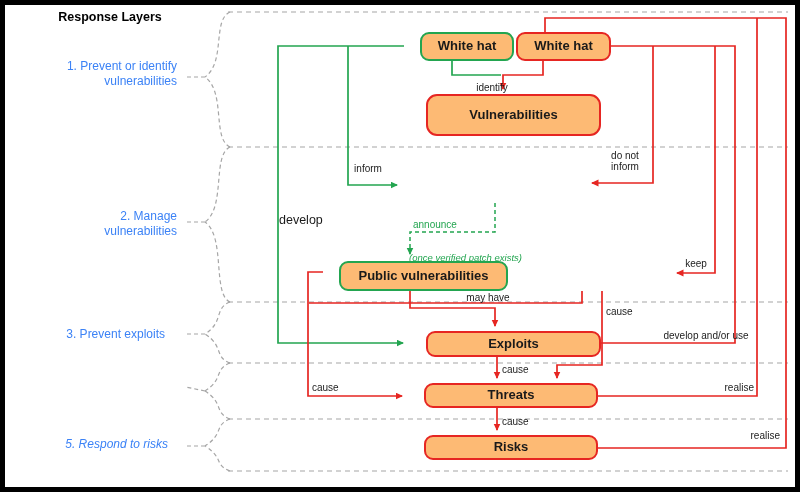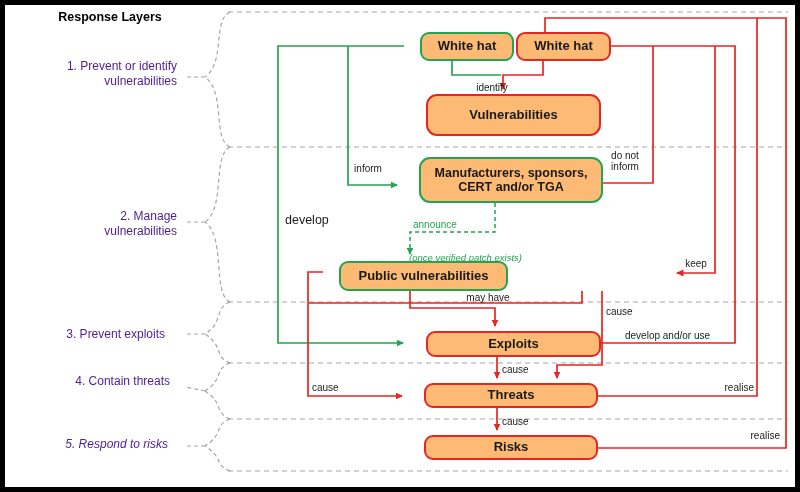--- a/index.html
+++ b/index.html
@@ -19,21 +19,21 @@
     position:absolute;display:flex;align-items:center;justify-content:center;
     background:#fdba74;border:2.5px solid #e62622;border-radius:9px;
     font-size:13px;font-weight:700;line-height:14.5px;text-align:center;
     box-sizing:border-box;
     margin-left:16px;
   }
   .node.green{border-color:#23a550;}
   .el{position:absolute;font-size:10px;line-height:11px;color:#1c1c1c;}
   .el.green{color:#23a550;}
   .el.italic{font-style:italic;font-size:9.5px;}
-  .sideLabel{position:absolute;text-align:right;font-size:12px;line-height:15px;color:#4c1d95;}
+  .sideLabel{position:absolute;text-align:right;font-size:12px;line-height:15px;color:#3b82f6;}
   .ptitle{position:absolute;font-weight:700;font-size:12.5px;color:#000;text-align:center;}
   .devLabel{position:absolute;font-size:12.5px;color:#1a1a1a;}
 </style>
 </head>
 <body>
 
 <div class="stage">
 
   <svg class="wires" viewBox="0 0 800 492" xmlns="http://www.w3.org/2000/svg">
     <defs>
@@ -83,67 +83,58 @@
     <span>1. Prevent or identify</span><br>
     <span>vulnerabilities</span>
   </div>
   <div class="sideLabel" style="left:20px;top:209px;width:157px;">
     <span>2. Manage</span><br>
     <span>vulnerabilities</span>
   </div>
   <div class="sideLabel" style="left:20px;top:327px;width:145px;">
     <span>3. Prevent exploits</span>
   </div>
-  <div class="sideLabel" style="left:20px;top:374px;width:150px;">
-    <span>4. Contain threats</span>
-  </div>
   <div class="sideLabel" style="left:20px;top:437px;width:148px;font-style:italic;">
     <span>5. Respond to risks</span>
   </div>
 
   <div class="node green" style="left: 404px; top: 32px; width: 94px; height: 29px; border-color: rgb(35, 165, 80);">
     <span>White hat</span>
   </div>
   <div class="node" style="left: 500px; top: 32px; width: 95px; height: 29px; border-color: rgb(230, 38, 34);">
     <span>White hat</span>
   </div>
   <div class="node" style="left: 410px; top: 94px; width: 175px; height: 42px; border-radius: 11px; border-color: rgb(230, 38, 34);">
     <span>Vulnerabilities</span>
-  </div>
-  <div class="node green" style="left: 403px; top: 157px; width: 184px; height: 46px; border-radius: 11px; font-size: 12.5px; border-color: rgb(35, 165, 80);">
-    <span>
-      <span>Manufacturers, sponsors,</span><br>
-      <span>CERT and/or TGA</span>
-    </span>
   </div>
   <div class="node green" style="left: 323px; top: 261px; width: 169px; height: 30px; border-color: rgb(35, 165, 80);">
     <span>Public vulnerabilities</span>
   </div>
   <div class="node" style="left: 410px; top: 331px; width: 175px; height: 26px; border-color: rgb(230, 38, 34);">
     <span>Exploits</span>
   </div>
   <div class="node" style="left: 408px; top: 383px; width: 174px; height: 25px; border-color: rgb(230, 38, 34);">
     <span>Threats</span>
   </div>
   <div class="node" style="left: 408px; top: 435px; width: 174px; height: 25px; border-color: rgb(230, 38, 34);">
     <span>Risks</span>
   </div>
 
   <div class="el" style="left:462px;top:62px;width:60px;text-align:center;margin-top:20px;">identify</div>
   <div class="el" style="left:346px;top:163px;width:44px;text-align:center;">inform</div>
   <div class="el" style="left:602px;top:150px;width:46px;text-align:center;">
     <span>do not</span><br>
     <span>inform</span>
   </div>
-  <div class="devLabel" style="left:279px;top:213px;padding-left:6px;">develop</div>
+  <div class="devLabel" style="left:279px;top:213px;">develop</div>
   <div class="el green" style="left:413px;top:219px;">announce</div>
   <div class="el green italic" style="left:409px;top:232px;width:140px;margin-top:20px;">(once verified patch exists)</div>
   <div class="el" style="left:679px;top:258px;width:34px;text-align:center;">keep</div>
   <div class="el" style="left:458px;top:292px;width:60px;text-align:center;">may have</div>
   <div class="el" style="left:606px;top:306px;">cause</div>
-  <div class="el" style="left:625px;top:330px;width:108px;text-align:left;">develop and/or use</div>
+  <div class="el" style="left:652px;top:330px;width:108px;text-align:center;">develop and/or use</div>
   <div class="el" style="left:502px;top:364px;">cause</div>
   <div class="el" style="left:312px;top:382px;">cause</div>
   <div class="el" style="left:710px;top:382px;width:44px;text-align:right;">realise</div>
   <div class="el" style="left:502px;top:416px;">cause</div>
   <div class="el" style="left:734px;top:430px;width:46px;text-align:right;">realise</div>
 
 </div>
 
 </body></html>

